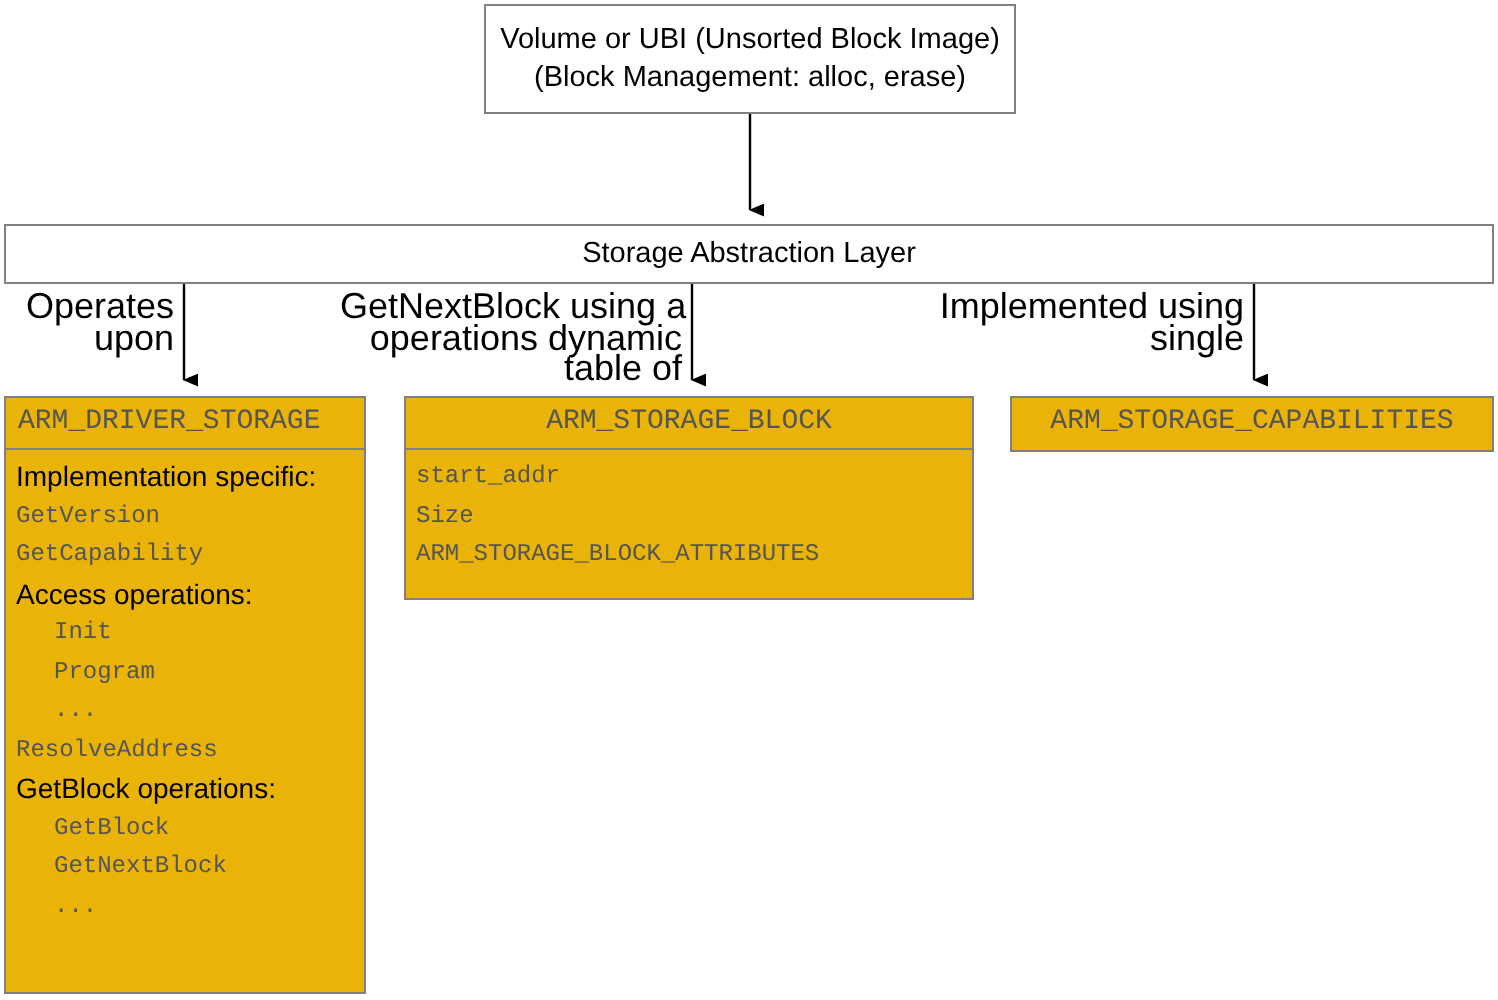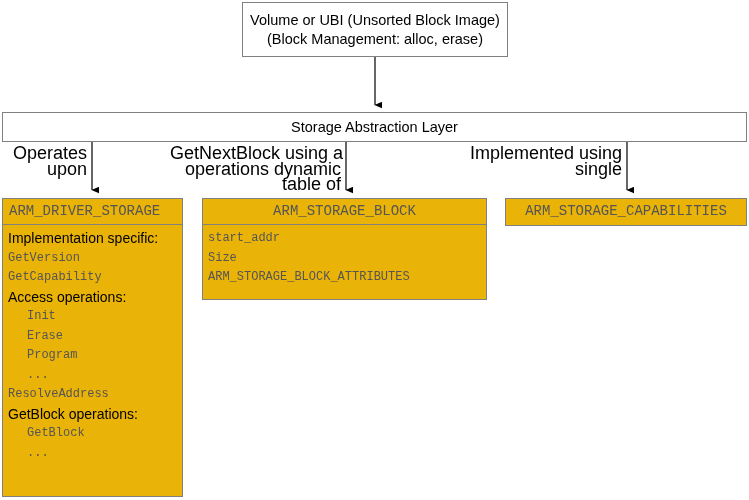--- a/index.html
+++ b/index.html
@@ -166,26 +166,26 @@
   </div>
 
   <div class="cls" id="driver-box">
     <div class="cls-header">ARM_DRIVER_STORAGE</div>
     <div class="cls-body">
         <div class="row label">Implementation specific:</div>
         <div class="row code">GetVersion</div>
         <div class="row code">GetCapability</div>
         <div class="row label">Access operations:</div>
         <div class="row code indent">Init</div>
-        <div class="row code indent">Erase</div>
         <div class="row code indent">Program</div>
         <div class="row code indent">...</div>
         <div class="row code">ResolveAddress</div>
         <div class="row label">GetBlock operations:</div>
         <div class="row code indent">GetBlock</div>
+        <div class="row code indent">GetNextBlock</div>
         <div class="row code indent">...</div>
       </div>
   </div>
 
   <div class="cls" id="block-box">
     <div class="cls-header">ARM_STORAGE_BLOCK</div>
     <div class="cls-body">
         <div class="row code">start_addr</div>
         <div class="row code">Size</div>
         <div class="row code">ARM_STORAGE_BLOCK_ATTRIBUTES</div>

